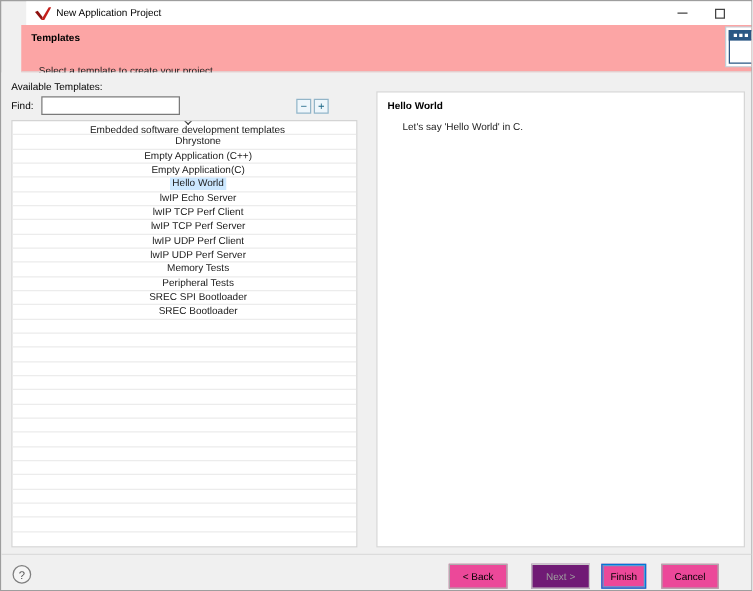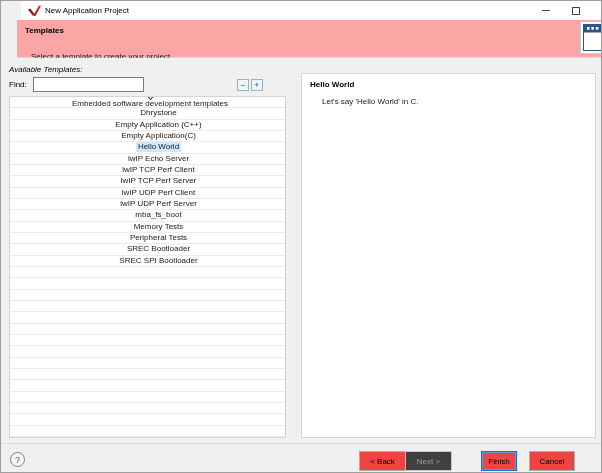--- a/index.html
+++ b/index.html
@@ -28,21 +28,21 @@
   .header {
     position:absolute; left:16px; top:19px; width:100%; height:38px;
     background:#fca5a5; border-bottom:1px solid #dcdcdc;
   }
   .header .h-title { position:absolute; left:8px; top:6px; font-weight:bold; font-size:8px; color:#000; }
   .header .h-sub   { position:absolute; left:14px; top:22px; font-size:8px; color:#222;margin-top:10px; }
   .banner-icon { position:absolute; left:563px; top:1px; width:33px; height:33px; }
 
   
   .body { position:absolute; left:0; top:57px; width:602px; height:385px; background:#f0f0f0; }
-  .available-label { position:absolute; left:8px; top:7px; color:#000;font-style:italic; }
+  .available-label { position:absolute; left:8px; top:7px; color:#000; }
   .find-label { position:absolute; left:8px; top:22px; color:#000; }
   .find-input {
     position:absolute; left:32px; top:19px; width:111px; height:15px;
     border:1px solid #7a7a7a; background:#fff; font-family:"Liberation Sans",sans-serif;
     font-size:8px; padding:0 2px; outline:none;
   }
   .mini-btn {
     position:absolute; top:21px; width:12px; height:12px;
     border:1px solid #93b5c8; background:#eef6fb; color:#1d6787;
     display:flex; align-items:center; justify-content:center;
@@ -81,26 +81,26 @@
     background:#f0f0f0; border-top:1px solid #dcdcdc;
   }
   .help-btn {
     position:absolute; left:9px; top:8px; width:15px; height:15px;
     border:1px solid #7f7f7f; border-radius:50%; background:#f6f6f6;
     display:flex; align-items:center; justify-content:center;
     font-size:9px; color:#555; cursor:default;
   }
   .btn {
     position:absolute; top:7px; height:20px;
-    background:#ef4444; border:1px solid #adadad;
+    background:#ec4899; border:1px solid #adadad;
     font-family:"Liberation Sans",sans-serif; font-size:8px; color:#000;
     display:flex; align-items:center; justify-content:center; cursor:default;
   }
   .btn-back   { left:358px; width:47px; }
-  .btn-next   { left:404px; width:47px; color:#9f9f9f; border-color:#c9c9c9; background:#404040; }
+  .btn-next   { left:424px; width:47px; color:#9f9f9f; border-color:#c9c9c9; background:#701a75; }
   .btn-finish { left:480px; width:36px; border:1px solid #0078d7; box-shadow:inset 0 0 0 1px #5b9bd5; }
   .btn-cancel { left:528px; width:46px; }
 </style>
 </head>
 <body>
 
 <div class="dialog">
 
   <div class="titlebar">
     <svg class="logo" viewBox="0 0 14 12">
@@ -167,33 +167,30 @@
         <div class="row item">
           <span class="lbl">lwIP TCP Perf Server</span>
         </div>
         <div class="row item">
           <span class="lbl">lwIP UDP Perf Client</span>
         </div>
         <div class="row item">
           <span class="lbl">lwIP UDP Perf Server</span>
         </div>
         <div class="row item">
-          <span class="lbl">mba_fs_boot</span>
-        </div>
-        <div class="row item">
           <span class="lbl">Memory Tests</span>
         </div>
         <div class="row item">
           <span class="lbl">Peripheral Tests</span>
         </div>
         <div class="row item">
+          <span class="lbl">SREC SPI Bootloader</span>
+        </div>
+        <div class="row item">
           <span class="lbl">SREC Bootloader</span>
-        </div>
-        <div class="row item">
-          <span class="lbl">SREC SPI Bootloader</span>
         </div>
         <div class="row"></div>
         <div class="row"></div>
         <div class="row"></div>
         <div class="row"></div>
         <div class="row"></div>
         <div class="row"></div>
         <div class="row"></div>
         <div class="row"></div>
         <div class="row"></div>

